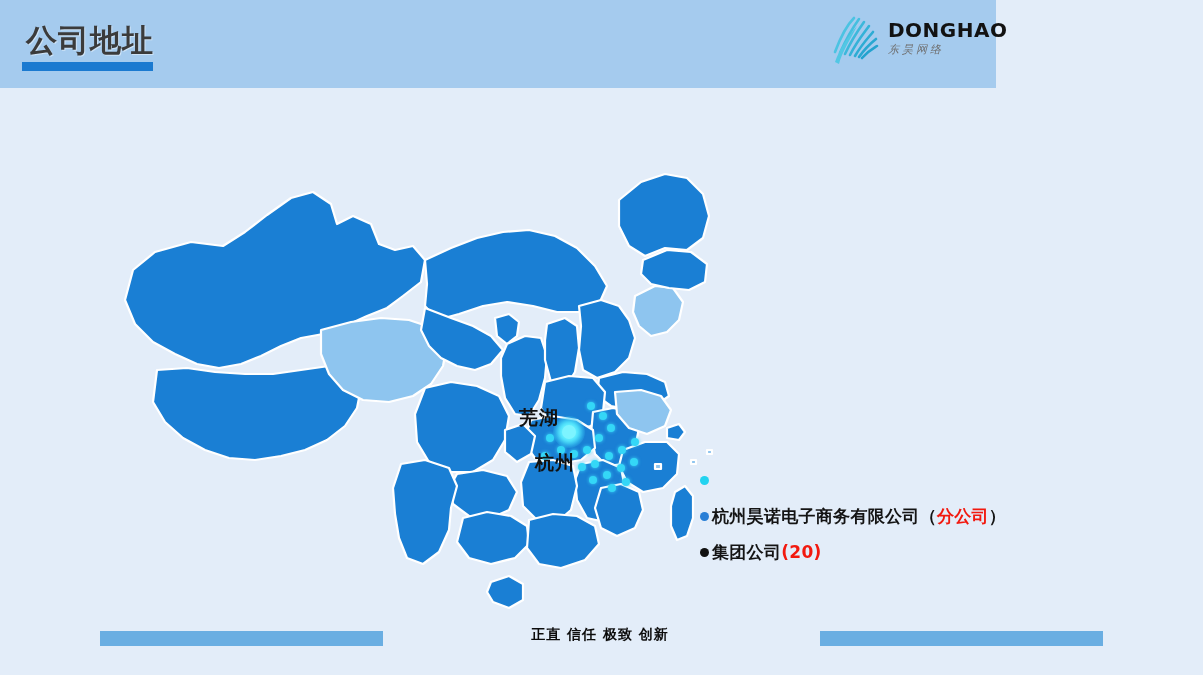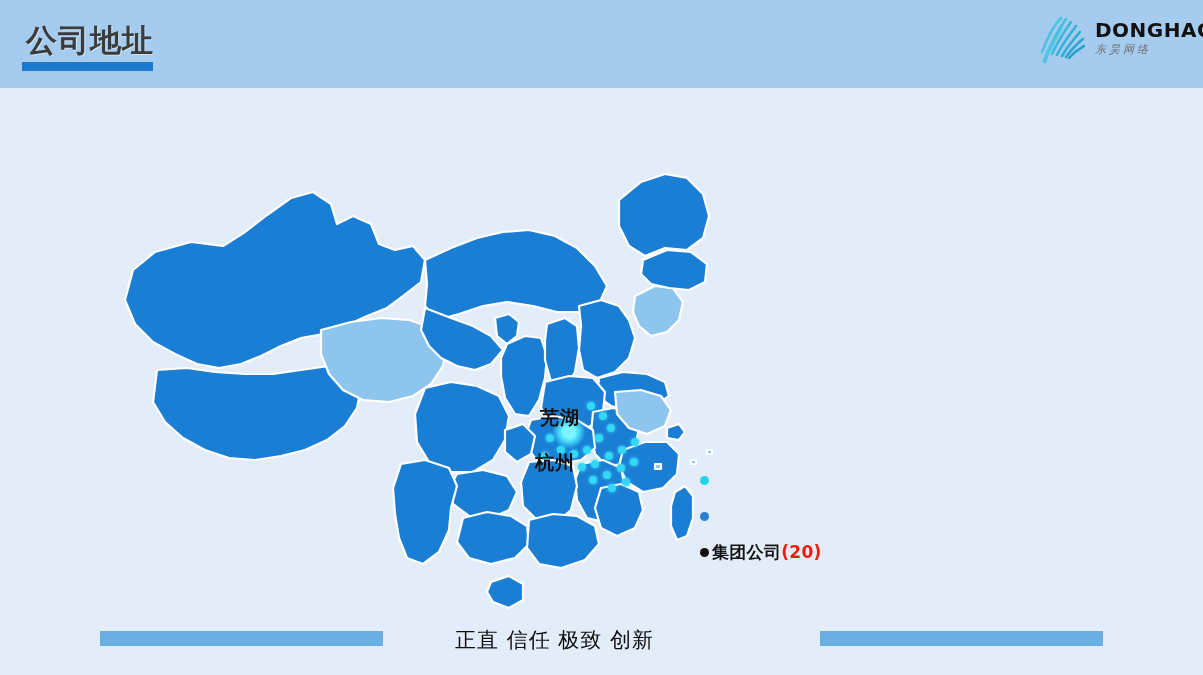--- a/index.html
+++ b/index.html
@@ -6,21 +6,21 @@
   body{
     width:1203px;height:675px;
     background:#e3edf9;
     font-family:"DejaVu Sans","Liberation Sans",sans-serif;
     overflow:hidden;position:relative;
   }
   .slide{position:absolute;inset:0;background:#e3edf9;}
 
   
   .header{
-    position:absolute;left:0;top:0;width:1203px;height:88px;
+    position:absolute;left:0;top:0;width:996px;height:88px;
     background:#a5cbee;
   }
   .page-title{
     position:absolute;left:26px;top:21px;
     font-size:31px;font-weight:bold;color:#3b3b3b;
     letter-spacing:1px;line-height:38px;
     text-shadow:1px 1px 0 rgba(255,255,255,.45);
   }
   .title-underline{
     position:absolute;left:22px;top:62px;width:131px;height:9px;
@@ -63,22 +63,22 @@
   .bullet{width:9px;height:9px;border-radius:50%;flex:0 0 auto;margin-right:3px;}
   .legend-text{font-size:17px;font-weight:bold;color:#141414;letter-spacing:.3px;}
   .legend-accent{color:#f2190f;}
   .paren{color:#141414;}
 
   
   .footer-bar{position:absolute;height:15px;background:#6aaee2;top:631px;}
   .footer-bar.left{left:100px;width:283px;}
   .footer-bar.right{left:820px;width:283px;}
   .slogan{
-    position:absolute;left:455px;top:626px;width:290px;
-    font-size:21px;font-weight:normal;color:#0c0c0c;letter-spacing:1px;
+    position:absolute;left:455px;top:626px;width:290px;text-align:center;
+    font-size:14px;font-weight:bold;color:#0c0c0c;letter-spacing:1px;
   }
 </style>
 </head>
 <body>
 
 <div class="slide">
 
   <div class="header">
     <div class="page-title">公司地址</div>
     <div class="title-underline"></div>
@@ -192,33 +192,34 @@
         <div class="office-dot" style="left: 523px; top: 326px;"></div>
         <div class="office-dot" style="left: 536px; top: 318px;"></div>
         <div class="office-dot" style="left: 494px; top: 356px;"></div>
         <div class="office-dot" style="left: 508px; top: 351px;"></div>
         <div class="office-dot" style="left: 522px; top: 344px;"></div>
         <div class="office-dot" style="left: 535px; top: 338px;"></div>
         <div class="office-dot" style="left: 513px; top: 364px;"></div>
         <div class="office-dot" style="left: 527px; top: 358px;"></div>
         <div class="hq-glow" style="left: 458px; top: 296px;"></div>
         <div class="hq-core" style="left: 467px; top: 305px;"></div>
-        <div class="city-label" style="left: 445px; top: 285px;">芜湖</div>
+        <div class="city-label" style="left: 424px; top: 285px;">芜湖</div>
         <div class="city-label" style="left: 440px; top: 330px;">杭州</div>
       </div>
   </div>
 
   <div class="legend">
 
     <div class="legend-row">
       <span class="bullet" style="background:#22d3f0"></span>
     </div>
 
     <div class="legend-row">
       <span class="bullet" style="background:#2a7fd6"></span>
+      <span class="legend-text"><span>杭州昊诺电子商务有限公司</span><span class="paren">（</span><span class="legend-accent">分公司</span><span class="paren">）</span></span>
     </div>
 
     <div class="legend-row">
       <span class="bullet" style="background:#111111"></span>
       <span class="legend-text"><span>集团公司</span><span class="legend-accent">(20)</span></span>
     </div>
 
   </div>
 
   <div class="footer-bar left"></div>

